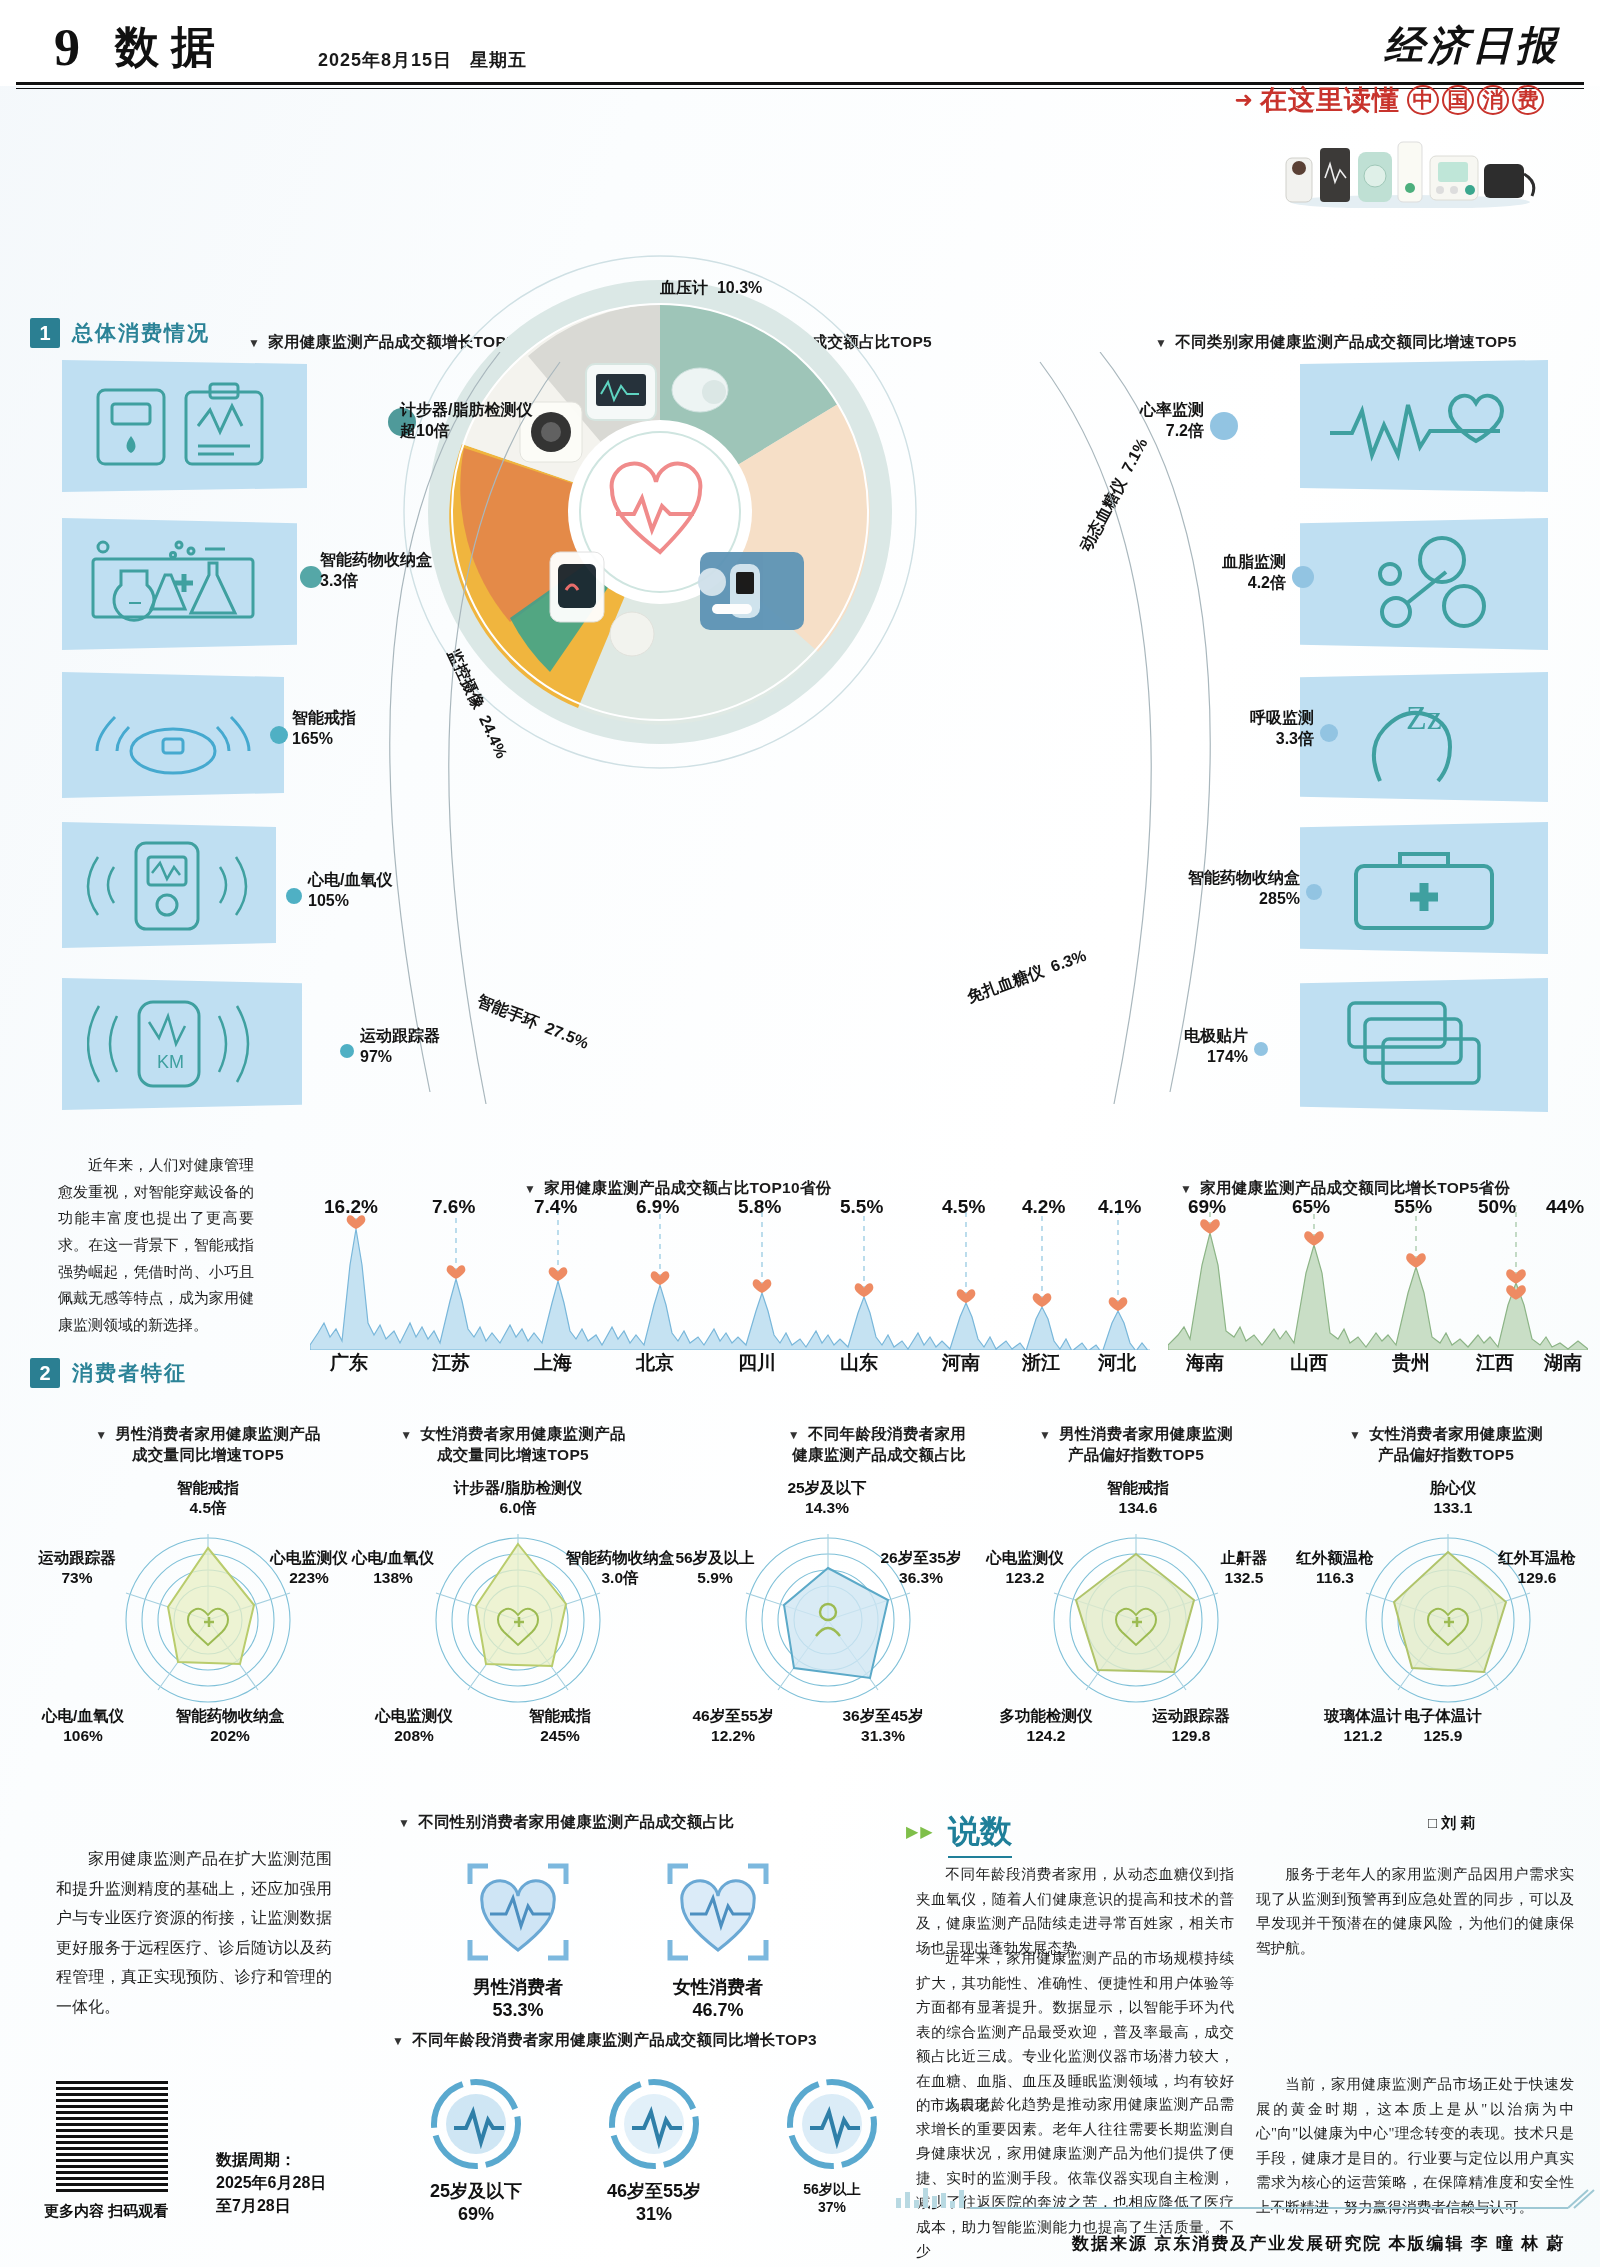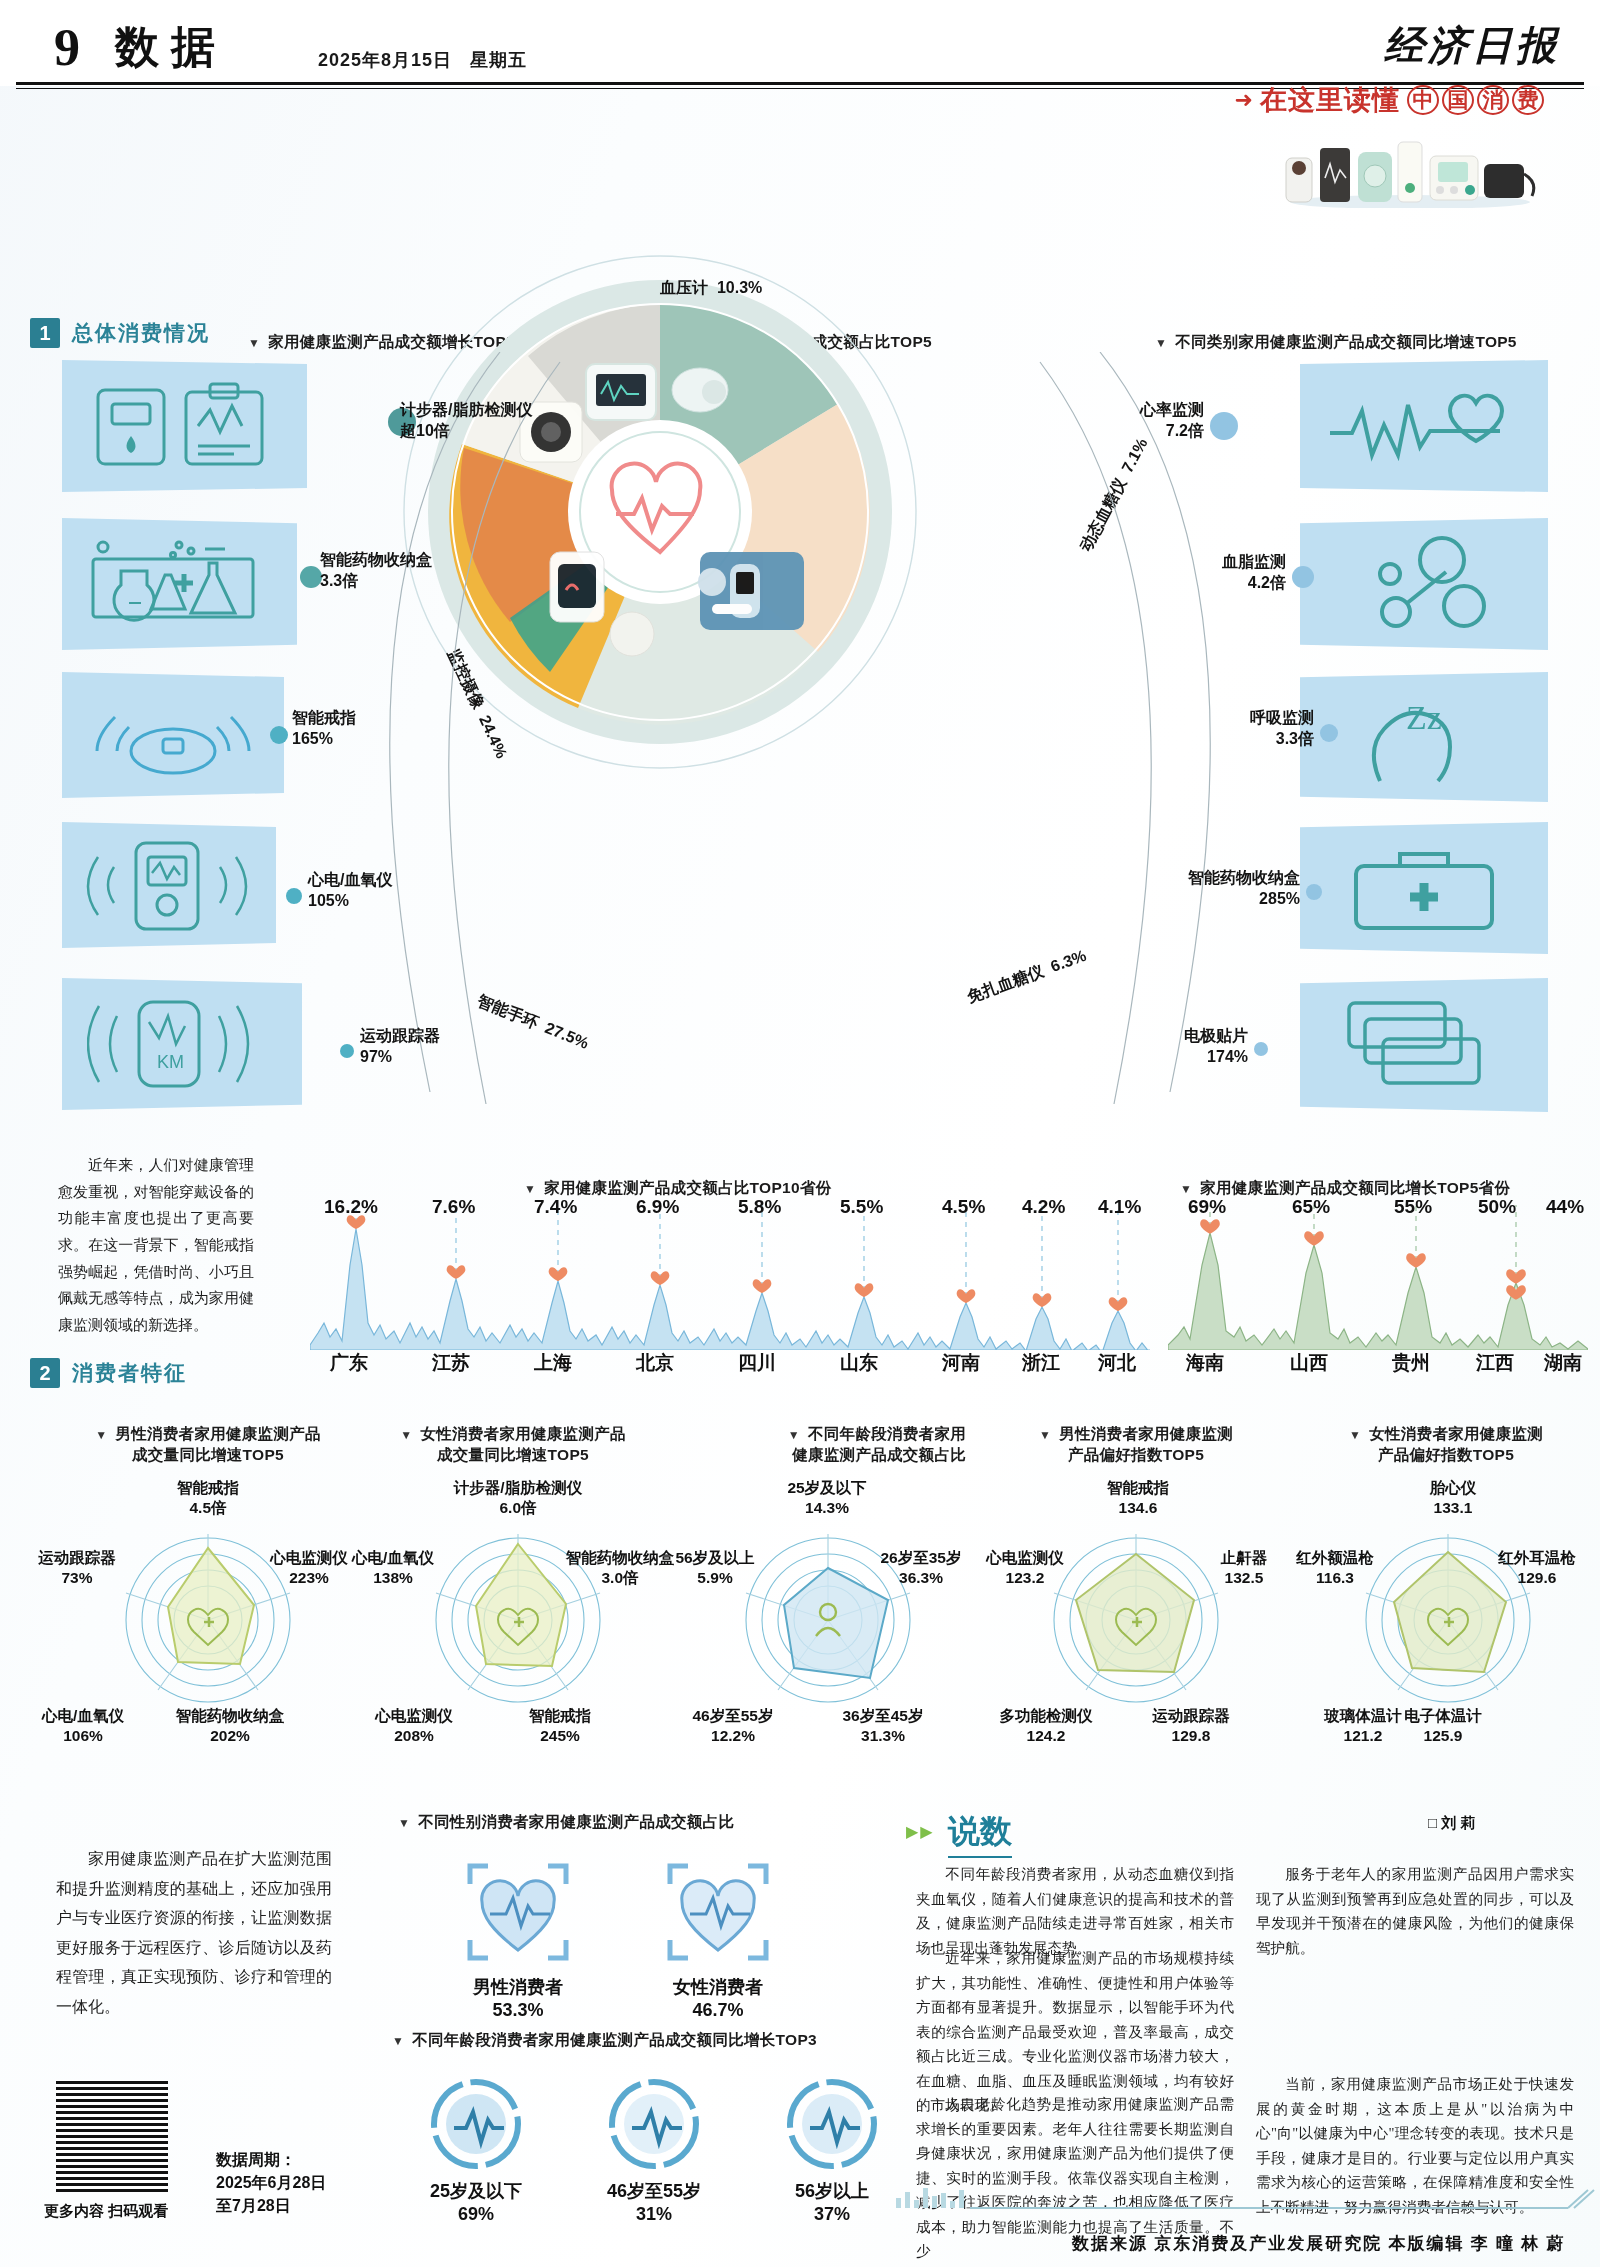--- a/index.html
+++ b/index.html
@@ -755,21 +755,21 @@
   <div class="radar-lbl" style="left:586px; top:2180px; width:136px; font-size:18px;">
     <div>46岁至55岁</div>
       <div>31%</div>
   </div>
 
   <svg style="position:absolute;left:784px;top:2076px;width:96px;height:96px;">
     <circle cx="48" cy="48" r="42" fill="none" stroke="#5aa9cf" stroke-width="6" stroke-dasharray="56 8"></circle>
     <circle cx="48" cy="48" r="30" fill="#dbecf7"></circle>
     <path d="M26 52 h12 l7 -16 8 30 7 -22 5 8 h11" fill="none" stroke="#2f7fa8" stroke-width="4"></path>
   </svg>
-  <div class="radar-lbl" style="left:764px; top:2180px; width:136px; font-size:18px;">
+  <div class="radar-lbl" style="left:764px; top:2180px; width:136px; font-size:14px;">
     <div>56岁以上</div>
       <div>37%</div>
   </div>
 
   <div class="bodytext" style="left:56px; top:1844px; width:276px; font-size:16px; line-height:1.85;">家用健康监测产品在扩大监测范围和提升监测精度的基础上，还应加强用户与专业医疗资源的衔接，让监测数据更好服务于远程医疗、诊后随访以及药程管理，真正实现预防、诊疗和管理的一体化。</div>
 
   <div class="qr" style="left:56px; top:2080px; width:112px; height:112px;"></div>
   <div class="tinytext" style="left:44px; top:2200px; font-size:15px;">更多内容 扫码观看</div>
   <div class="tinytext" style="left:216px; top:2148px; white-space:pre-line; font-size:16px;">数据周期：
 2025年6月28日

